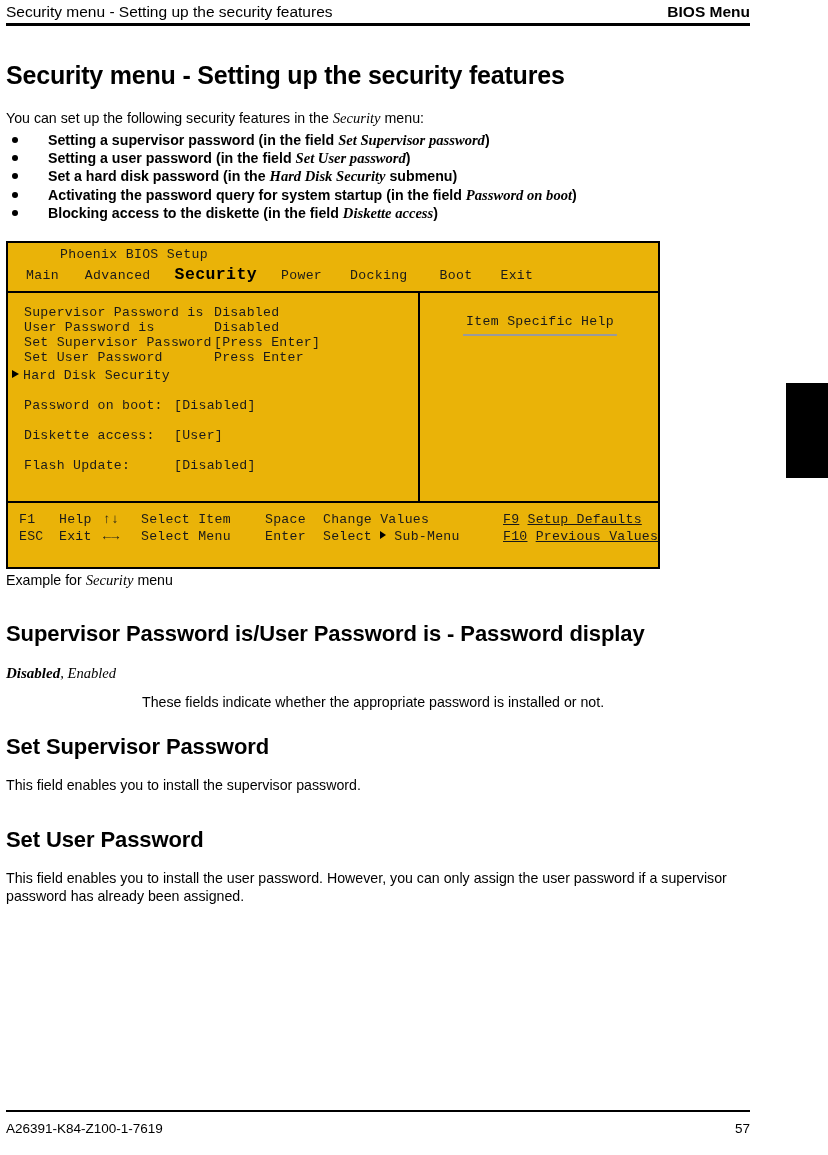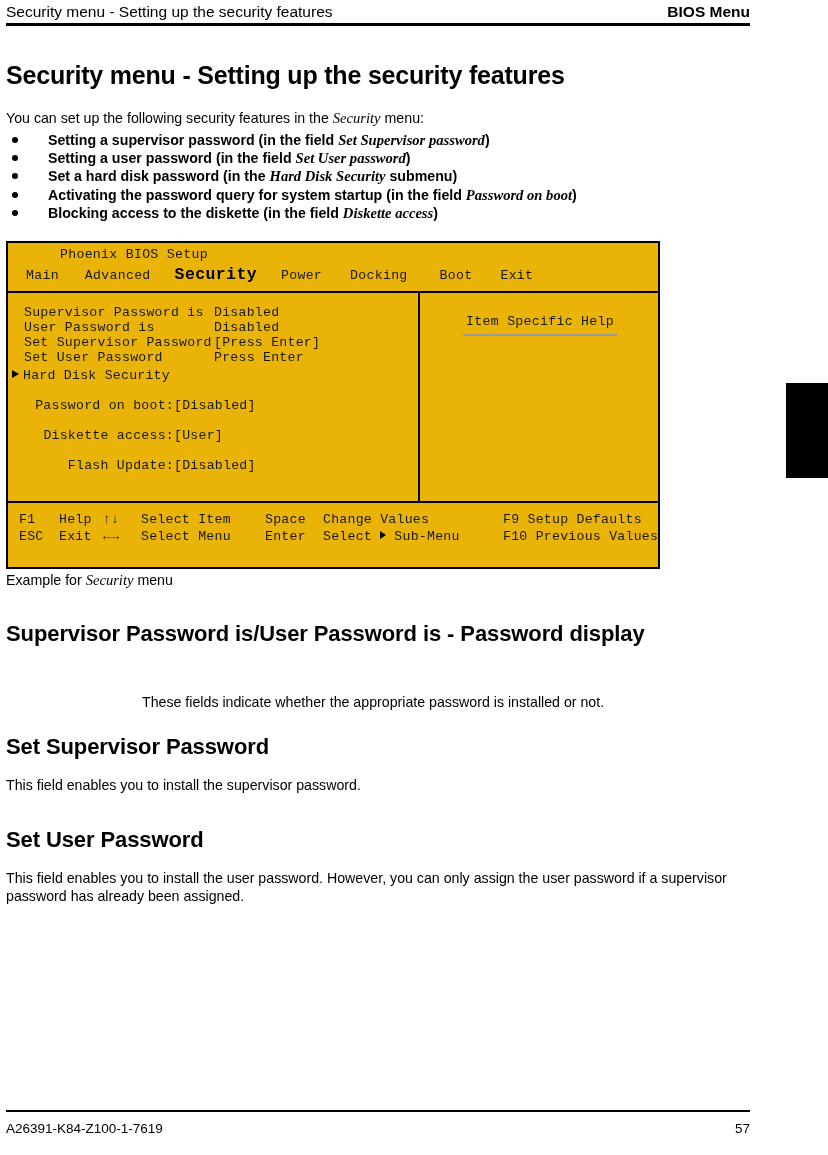--- a/index.html
+++ b/index.html
@@ -217,21 +217,21 @@
   }
 
   .opt-row {
     position: absolute;
     left: 16px;
     font-size: 13.2px;
     letter-spacing: 0.25px;
     color: #1a1a1a;
     white-space: pre;
   }
-  .opt-row .lab { display: inline-block; width: 150px; text-align: right; }
+  .opt-row .lab { display: inline-block; width: 150px; }
 
   .bios-foot {
     position: relative;
     height: 62px;
     font-size: 13.2px;
     letter-spacing: 0.25px;
     color: #1a1a1a;
   }
   .fline {
     position: absolute;
@@ -239,21 +239,21 @@
     white-space: pre;
     display: flex;
     align-items: baseline;
   }
   .fline .c1 { display: inline-block; width: 40px; }
   .fline .c2 { display: inline-block; width: 44px; }
   .fline .c3 { display: inline-block; width: 38px; }
   .fline .c4 { display: inline-block; width: 108px; }
   .fline .c5 { display: inline-block; width: 58px; margin-left: 16px; }
   .fline .c6 { display: inline-block; width: 180px; }
-  .fline .c7 { display: inline-block; }
+  .fline .c7 { display: inline-block; text-decoration: underline; }
   .tri-sm {
     display: inline-block;
     width: 0; height: 0;
     border-left: 6px solid #000;
     border-top: 4px solid transparent;
     border-bottom: 4px solid transparent;
     vertical-align: 1px;
   }
 
   .caption {
@@ -384,20 +384,21 @@
         <span class="c5">Enter</span>
         <span class="c6"><span>Select </span><span class="tri-sm"></span><span> Sub-Menu</span></span>
         <span class="c7">F10</span><span>&nbsp;</span><span class="c7">Previous Values</span>
       </div>
     </div>
   </div>
 
   <div class="caption"><span>Example for </span><span class="it">Security</span><span> menu</span></div>
 
   <h2 class="sub" style="position:absolute; left:6px; top:622px; width:780px;">Supervisor Password is/User Password is - Password display</h2>
+  <p class="body" style="position:absolute; left:6px; top:665px; width:780px;"><span class="itb">Disabled</span><span class="it">, </span><span class="it">Enabled</span></p>
   <p class="body" style="position:absolute; left:142px; top:694px; width:650px;">These fields indicate whether the appropriate password is installed or not.</p>
 
   <h2 class="sub" style="position:absolute; left:6px; top:735px; width:780px;">Set Supervisor Password</h2>
   <p class="body" style="position:absolute; left:6px; top:777px; width:780px;">This field enables you to install the supervisor password.</p>
 
   <h2 class="sub" style="position:absolute; left:6px; top:828px; width:780px;">Set User Password</h2>
   <p class="body" style="position:absolute; left:6px; top:870px; width:785px;">This field enables you to install the user password. However, you can only assign the user password if a supervisor password has already been assigned.</p>
 
   <div class="edge-tab"></div>
 

